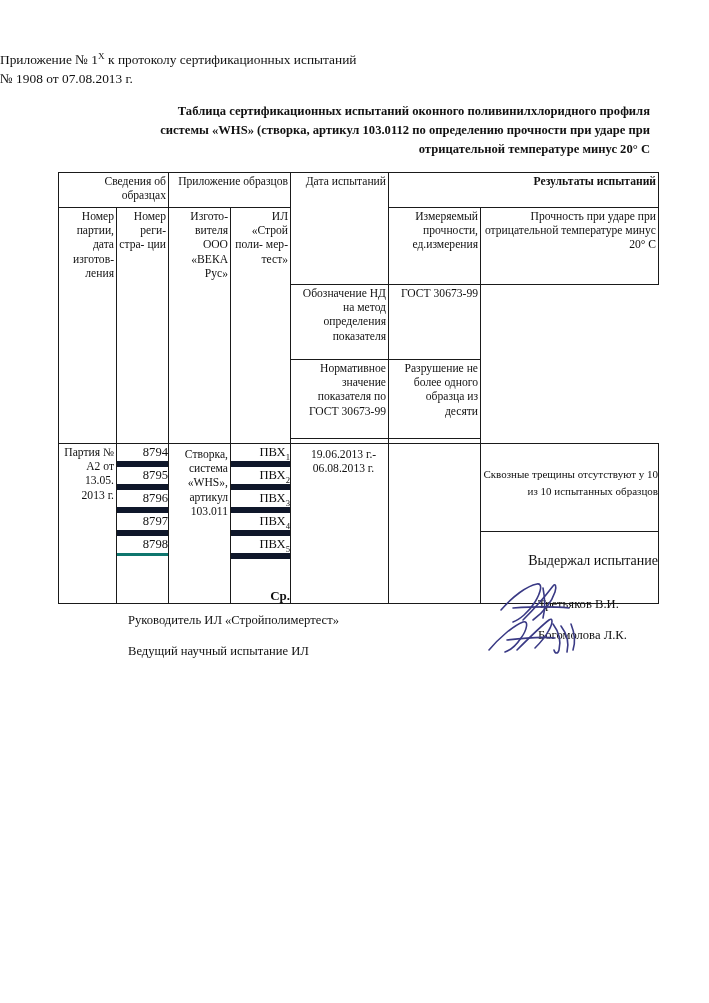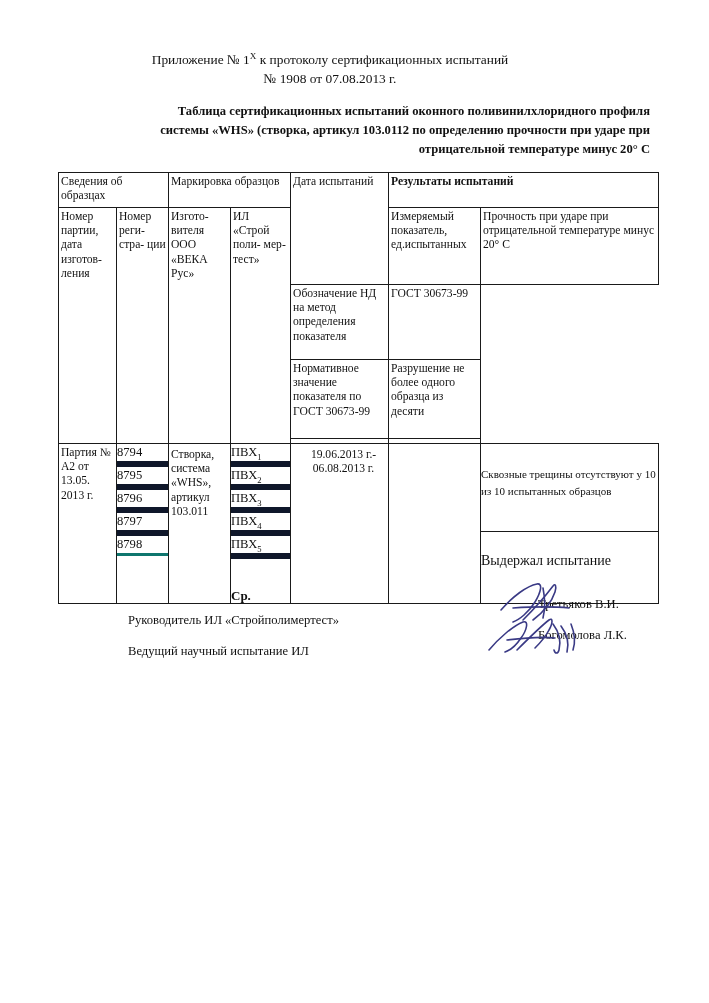--- a/index.html
+++ b/index.html
@@ -22,21 +22,21 @@
     width: 709px;
     height: 1003px;
   }
 
   
   .doc-header {
     position: absolute;
     left: 0;
     top: 50px;
     width: 660px;
-    text-align: center;
+    text-align: left;
     font-size: 13.4px;
     line-height: 19px;
   }
   .doc-header .line1 { display: block; }
   .doc-header .line2 { display: block; }
   sup.xsup {
     font-size: 9.2px;
     vertical-align: super;
     line-height: 0;
   }
@@ -64,21 +64,21 @@
   }
   table.main {
     border-collapse: collapse;
     table-layout: fixed;
     width: 600px;
     height: 376px;
   }
   table.main td {
     border: 1px solid #1a1a1a;
     vertical-align: top;
-    text-align: left;
+    text-align: right;
     font-size: 11.6px;
     line-height: 14.2px;
     padding: 2px 2px;
   }
   td.mid { vertical-align: middle; }
   td.bold { font-weight: bold; }
   td.nb { border: none; }
 
   .c1 { width: 58px; }
   .c2 { width: 52px; }
@@ -176,31 +176,31 @@
           <col class="c3">
           <col class="c4">
           <col class="c5">
           <col class="c6">
           <col class="c7">
       </colgroup>
 
       <tbody>
           <tr>
         <td class="mid" colspan="2" style="height:30px">Сведения об образцах</td>
-        <td class="mid" colspan="2">Маркировка образцов</td>
+        <td class="mid" colspan="2">Приложение образцов</td>
         <td class="mid" rowspan="2">Дата испытаний</td>
         <td class="mid bold" colspan="2">Результаты  испытаний</td>
       </tr>
 
       <tr>
         <td rowspan="4" style="height:56px">Номер партии, дата изготов- ления</td>
         <td rowspan="4">Номер реги- стра- ции</td>
         <td rowspan="4">Изгото- вителя ООО «ВЕКА Рус»</td>
         <td rowspan="4">ИЛ «Строй поли- мер- тест»</td>
-        <td style="height:72px">Измеряемый показатель, ед.испытанных</td>
+        <td style="height:72px">Измеряемый прочности, ед.измерения</td>
         <td class="mid">Прочность при ударе при отрицательной температуре минус 20° С</td>
       </tr>
 
       <tr>
         <td style="height:70px">Обозначение НД на метод определения показателя</td>
         <td class="mid">ГОСТ 30673-99</td>
       </tr>
 
       <tr>
         <td style="height:74px">Нормативное значение показателя по ГОСТ 30673-99</td>

